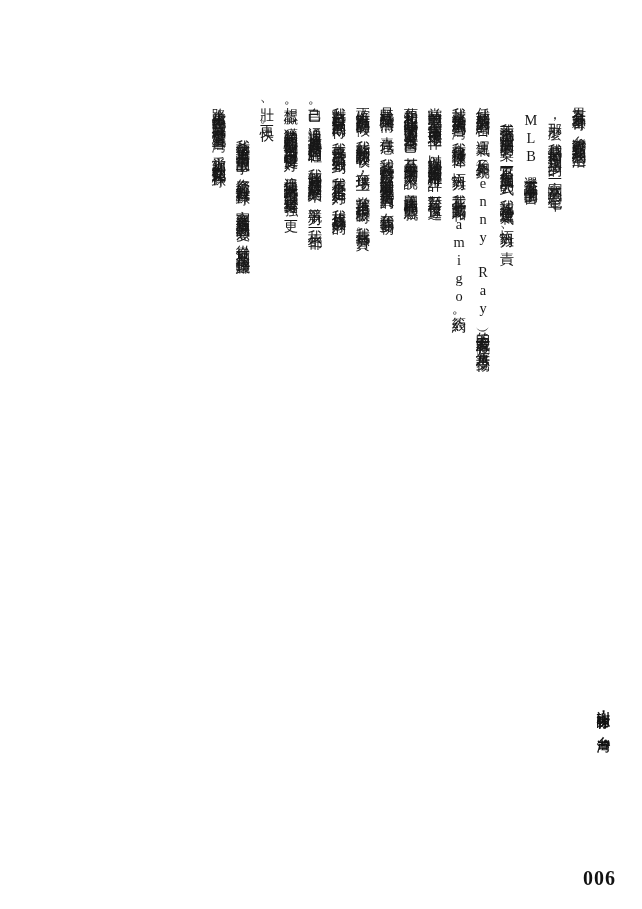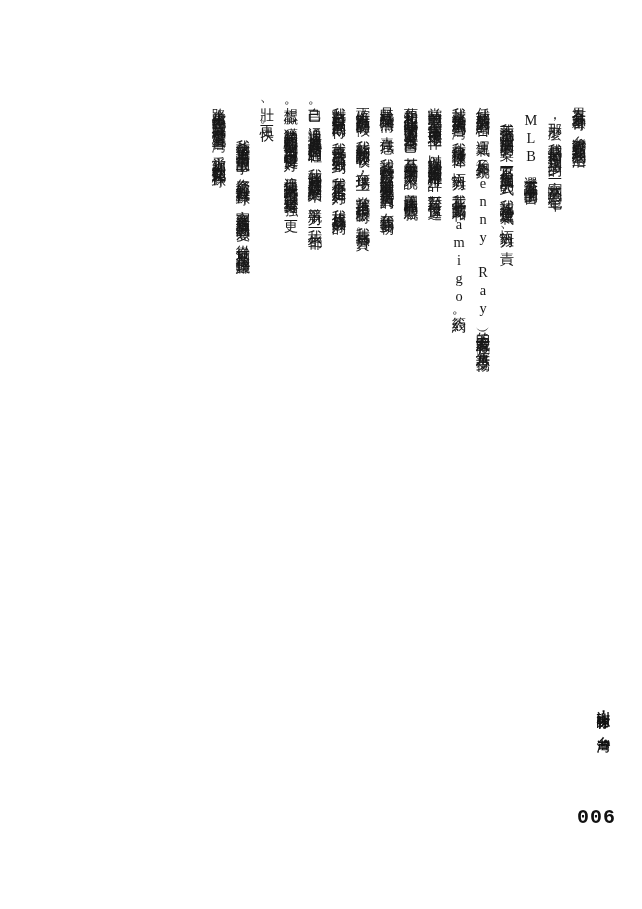--- a/index.html
+++ b/index.html
@@ -66,26 +66,26 @@
     font-size: 13px;
     letter-spacing: 3px;
     font-weight: bold;
     color: #111111;
     font-family: "Liberation Sans", sans-serif;
   }
 
   .folio {
     position: absolute;
     right: 26px;
-    top: 806px;
+    top: 867px;
     font-size: 20px;
     font-weight: bold;
     letter-spacing: 1px;
     color: #111111;
-    font-family: Liberation Mono, monospace;
+    font-family: Liberation Serif, serif;
   }
 </style>
 </head>
 <body>
 
 <div class="page">
 
   <div class="body-text">
     <div class="col">路走來你也會明白我為什麼會愛上台灣，愛上那裡的文化和棒球。</div>
     <div class="col col-indent2">我希望透過本書當中的故事，您會了解我對棒球、家庭和追求卓越的熱愛。從最初只是一個賺錢</div>

